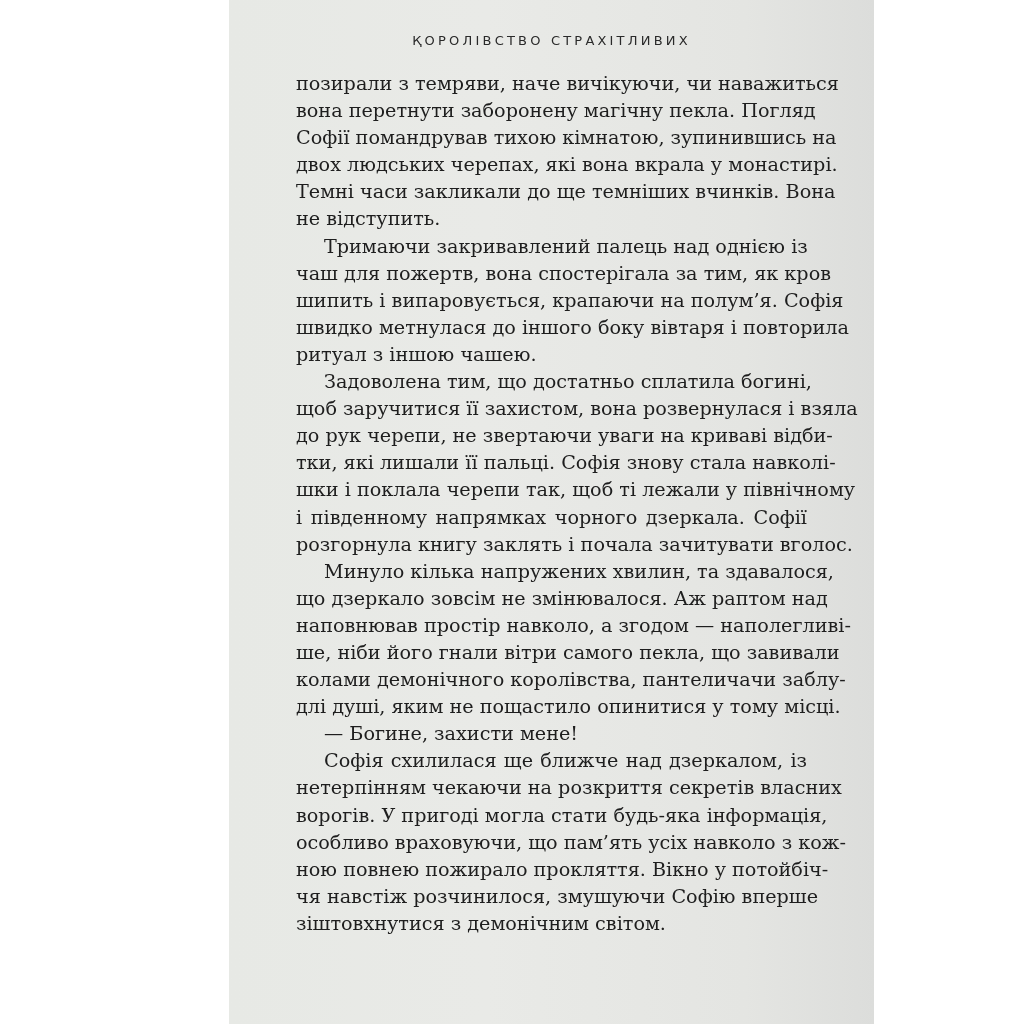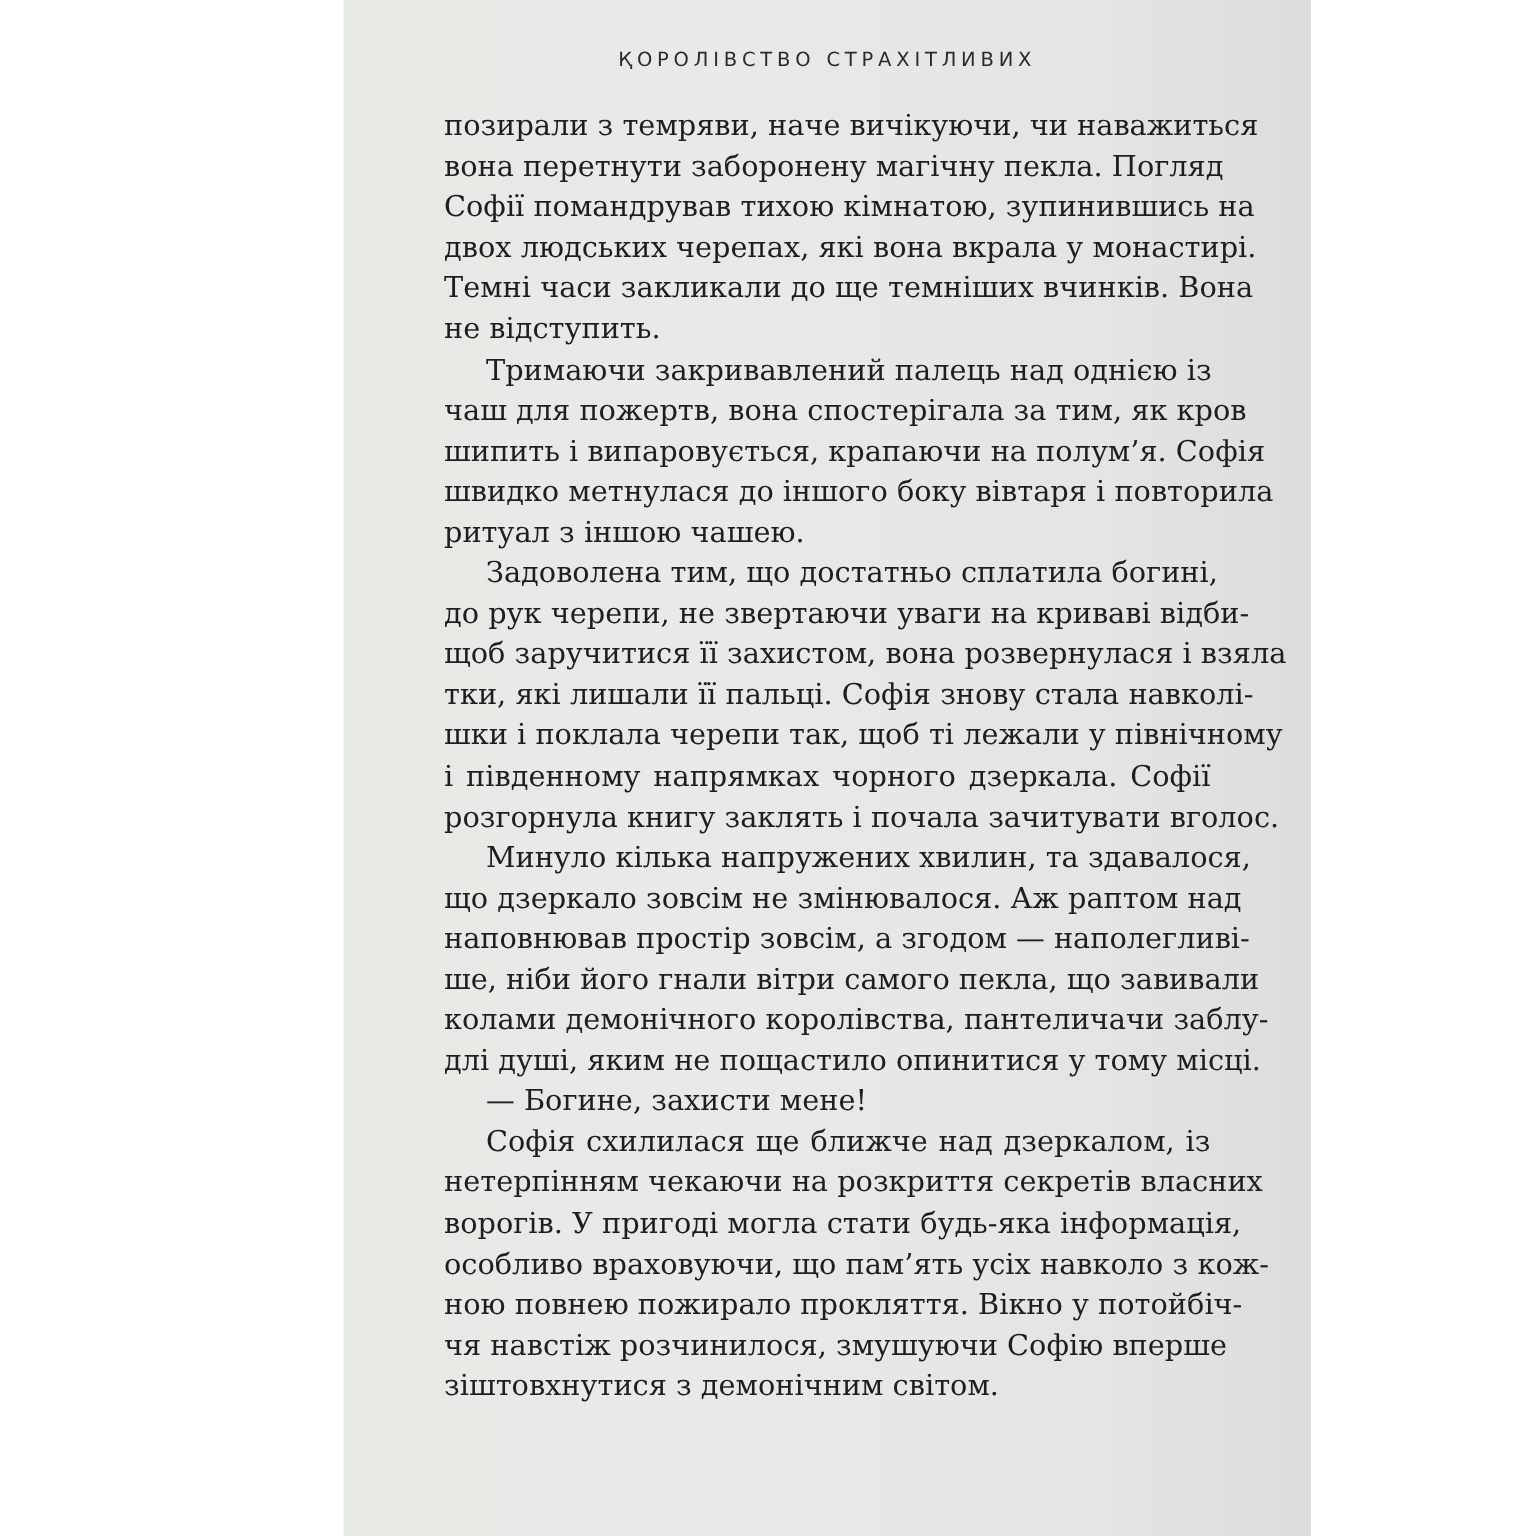--- a/index.html
+++ b/index.html
@@ -45,31 +45,31 @@
       </div>
       <div>
         <span class="line indent">Тримаючи закривавлений палець над однією із</span>
         <span class="line">чаш для пожертв, вона спостерігала за тим, як кров</span>
         <span class="line">шипить і випаровується, крапаючи на полум’я. Софія</span>
         <span class="line">швидко метнулася до іншого боку вівтаря і повторила</span>
         <span class="line last">ритуал з іншою чашею.</span>
       </div>
       <div>
         <span class="line indent">Задоволена тим, що достатньо сплатила богині,</span>
+        <span class="line">щоб заручитися її захистом, вона розвернулася і взяла</span>
         <span class="line">до рук черепи, не звертаючи уваги на криваві відби-</span>
-        <span class="line">щоб заручитися її захистом, вона розвернулася і взяла</span>
         <span class="line">тки, які лишали її пальці. Софія знову стала навколі-</span>
         <span class="line">шки і поклала черепи так, щоб ті лежали у північному</span>
         <span class="line">і південному напрямках чорного дзеркала. Софії</span>
         <span class="line last">розгорнула книгу заклять і почала зачитувати вголос.</span>
       </div>
       <div>
         <span class="line indent">Минуло кілька напружених хвилин, та здавалося,</span>
         <span class="line">що дзеркало зовсім не змінювалося. Аж раптом над</span>
-        <span class="line">наповнював простір зовсім, а згодом — наполегливі-</span>
+        <span class="line">наповнював простір навколо, а згодом — наполегливі-</span>
         <span class="line">ше, ніби його гнали вітри самого пекла, що завивали</span>
         <span class="line">колами демонічного королівства, пантеличачи заблу-</span>
         <span class="line last">длі душі, яким не пощастило опинитися у тому місці.</span>
       </div>
       <div>
         <span class="line indent last">— Богине, захисти мене!</span>
       </div>
       <div>
         <span class="line indent">Софія схилилася ще ближче над дзеркалом, із</span>
         <span class="line">нетерпінням чекаючи на розкриття секретів власних</span>

